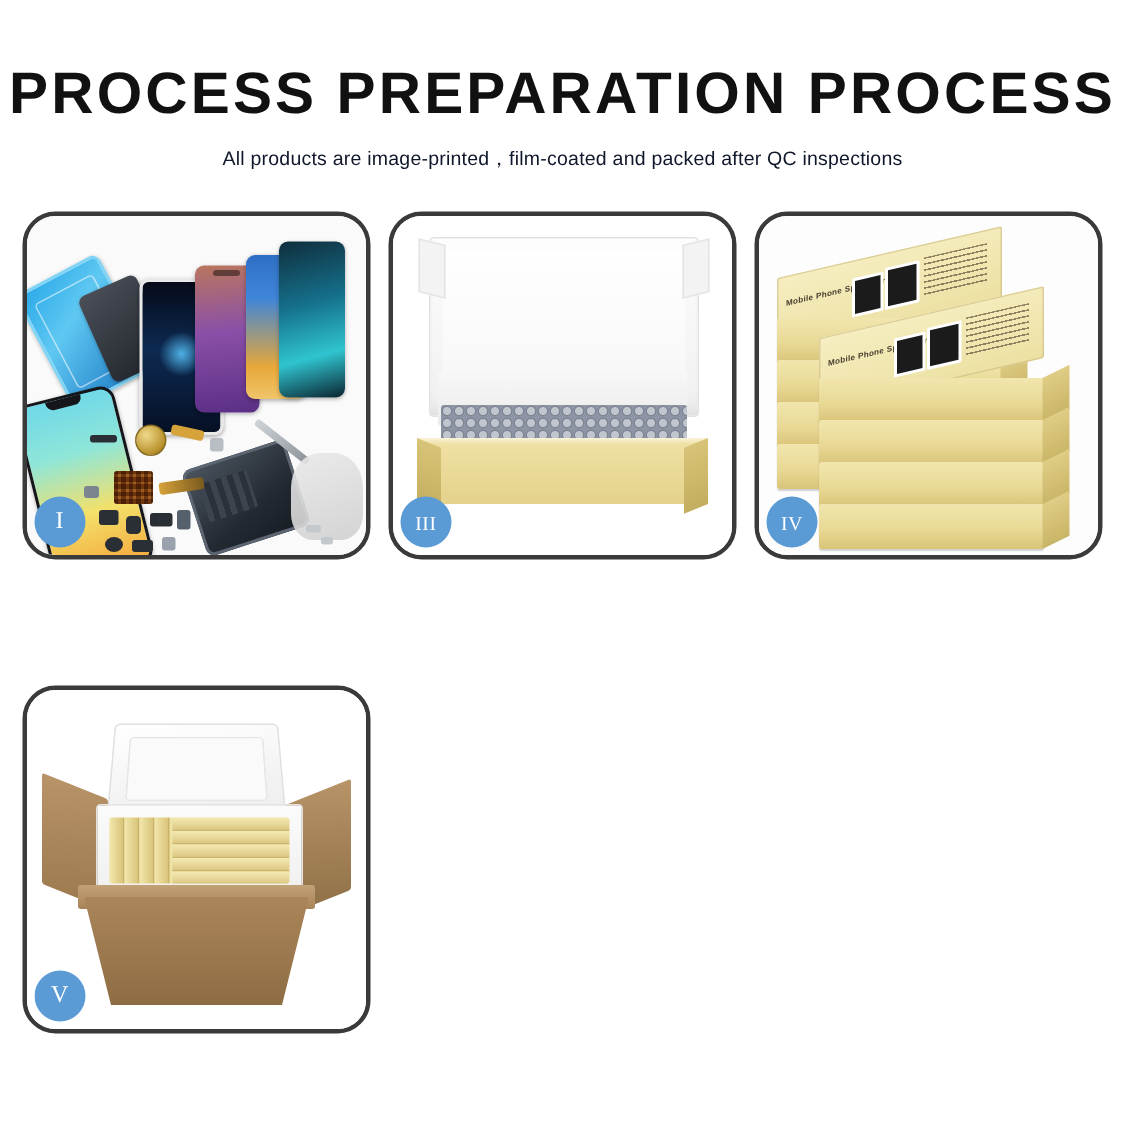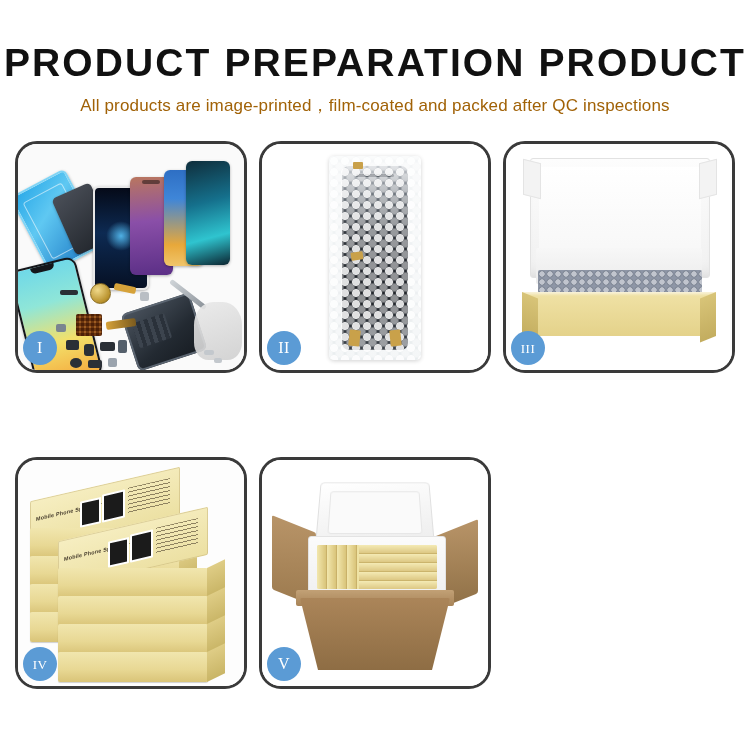--- a/index.html
+++ b/index.html
@@ -13,22 +13,22 @@
   
   .header{position:absolute;left:0;top:0;width:750px;text-align:center;}
   .title{
     margin:0;padding-top:42px;
     font-size:39px;line-height:42px;font-weight:700;
     letter-spacing:2.1px;color:#111111;
     font-family:"Liberation Sans","DejaVu Sans",sans-serif;
   }
   .subtitle{
     margin:0;padding-top:12px;
-    font-size:17px;line-height:20px;font-weight:400;
-    letter-spacing:.15px;color:#a16207;
+    font-size:13px;line-height:20px;font-weight:400;
+    letter-spacing:.15px;color:#0f172a;
   }
 
   
   .grid{
     position:absolute;left:15px;top:141px;
     width:720px;height:552px;
     display:grid;
     grid-template-columns:repeat(3,232px);
     grid-template-rows:repeat(2,232px);
     column-gap:12px;row-gap:84px;
@@ -340,21 +340,21 @@
   .cb-tape{position:absolute;background:rgba(124,100,64,.75);border-radius:1px;}
   .cb-tp1{left:32px;top:70px;width:16px;height:16px;transform:skewY(27deg);}
   .cb-tp2{left:32px;top:136px;width:16px;height:16px;transform:skewY(27deg);}
 </style>
 </head>
 <body>
 
 <div class="page">
 
   <div class="header">
-    <h1 class="title">PRODUCT PREPARATION PRODUCT</h1>
+    <h1 class="title">PROCESS PREPARATION PROCESS</h1>
     <p class="subtitle">All products are image-printed，film-coated and packed after QC inspections</p>
   </div>
 
   <div class="grid">
 
     <div class="panel">
       <div class="stage p1">
         <div class="ph ph-film"></div>
         <div class="ph ph-back"></div>
         <div class="ph ph-glass"></div>
@@ -378,34 +378,20 @@
         <div class="sp s7"></div>
         <div class="sp s8"></div>
         <div class="sp s9"></div>
         <div class="sp s10"></div>
         <div class="sp s11"></div>
         <div class="sp s12"></div>
       </div>
       <div class="badge">I</div>
     </div>
 
-    <div class="panel">
-      <div class="stage p2">
-        <div class="bubble-bag">
-          <div class="bag-item"></div>
-          <div class="bubbles"></div>
-          <div class="bubbles off"></div>
-          <div class="tape t1"></div>
-          <div class="tape t2"></div>
-          <div class="tape t3"></div>
-          <div class="tape t4"></div>
-        </div>
-      </div>
-      <div class="badge">II</div>
-    </div>
 
     <div class="panel">
       <div class="stage p3">
         <div class="box3">
           <div class="lid3">
             <div class="lid3-l"></div>
             <div class="lid3-r"></div>
           </div>
           <div class="foam3"></div>
           <div class="bubblewrap3"></div>

